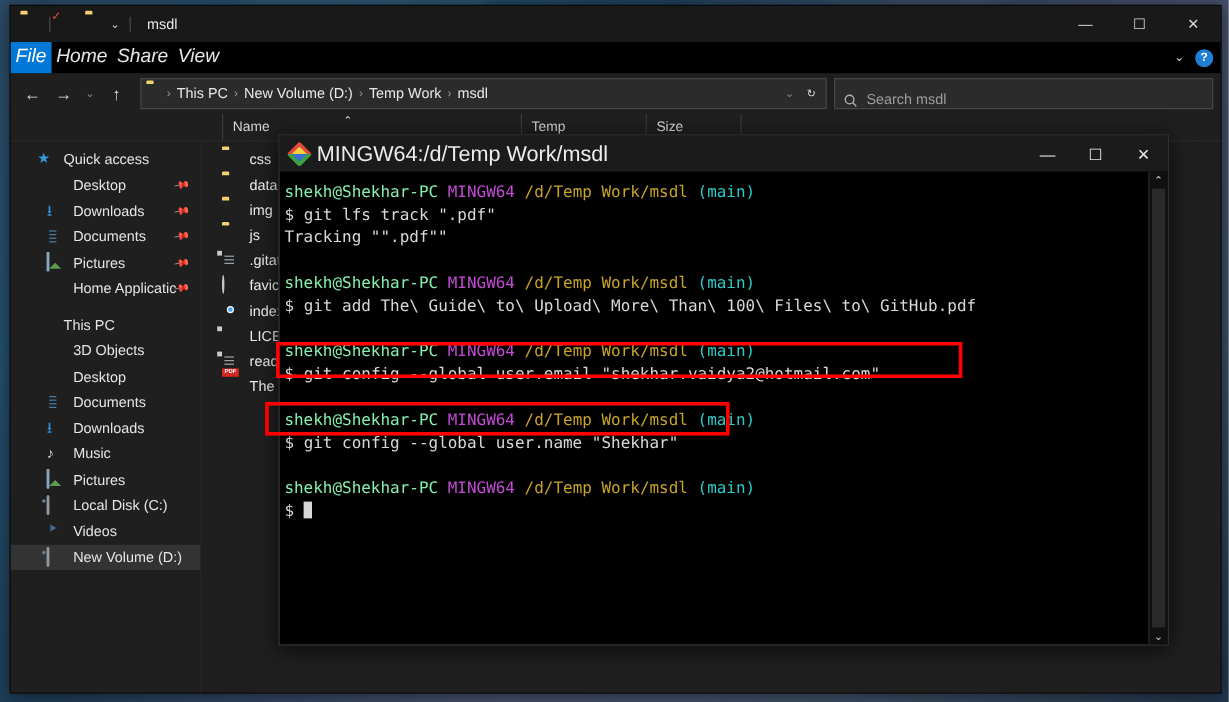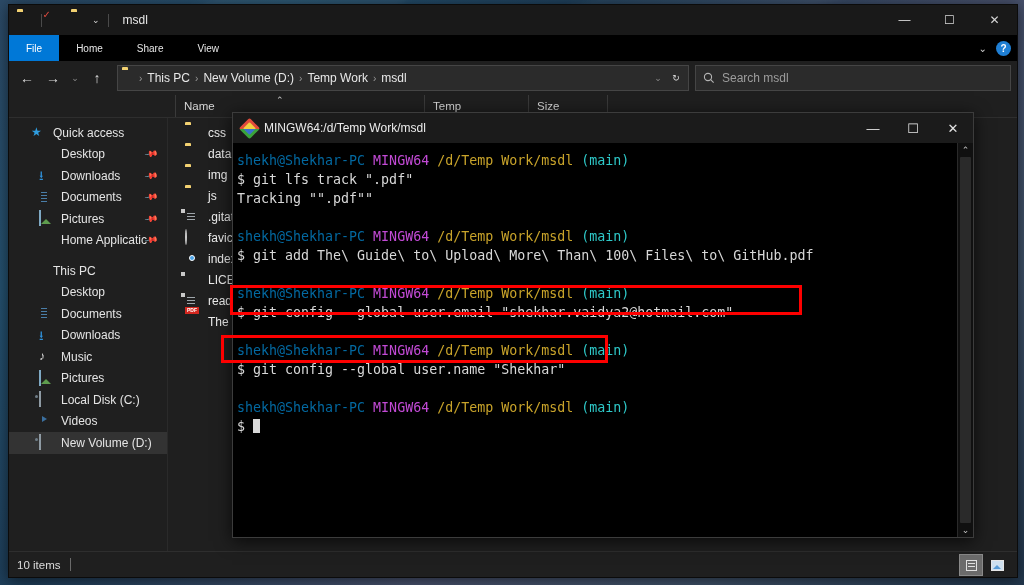--- a/index.html
+++ b/index.html
@@ -70,22 +70,22 @@
     width: 45px; height: 30px; display: flex;
     align-items: center; justify-content: center;
     color: #d8d8d8; font-size: 12px;
   }
 
   .ribbon-tabs {
     height: 26px; background: #000; display: flex;
     align-items: stretch; flex: 0 0 auto; position: relative;
   }
   .rtab {
-    padding: 0 17px; display: flex; align-items: center;
-    color: #e6e6e6; font-size: 10px;
+    padding: 0 4px; display: flex; align-items: center;
+    color: #e6e6e6; font-size: 16px; font-style: italic;
   }
   .rtab.active { background: #0078d7; color: #fff; }
   .ribbon-right {
     position: absolute; right: 6px; top: 0; height: 26px;
     display: flex; align-items: center; gap: 9px;
   }
   .chev-down { color: #d0d0d0; font-size: 10px; }
   .help-circle {
     width: 15px; height: 15px; border-radius: 50%;
     background: #1f7fd4; color: #fff; font-size: 10px;
@@ -111,21 +111,21 @@
     min-width: 0;
   }
   .crumb {
     color: #e8e8e8; font-size: 12px; padding: 0 4px;
     white-space: nowrap;
   }
   .crumb-sep { color: #9a9a9a; font-size: 10px; padding: 0 1px; }
   .addr-right { margin-left: auto; display: flex; align-items: center; gap: 2px; }
   .searchbox {
     width: 300px; height: 24px; background: #2b2b2b;
-    border: 1px solid #454545; display: flex; align-items: center;
+    border: 1px solid #454545; display: flex; align-items: flex-end;
     padding: 0 7px; gap: 7px; margin-left: 4px;
   }
   .search-ph { color: #9d9d9d; font-size: 12px; }
 
   .colhead {
     height: 22px; background: #1f1f1f; display: flex;
     align-items: center; flex: 0 0 auto;
     border-bottom: 1px solid #2e2e2e; position: relative;
   }
   .ch-spacer { width: 166px; flex: 0 0 auto; }
@@ -329,35 +329,35 @@
     width: 15px; height: 15px; transform: rotate(45deg);
     background:
       linear-gradient(to bottom right, #e24a3a 0 50%, #3aa33a 50% 100%);
     position: relative; border-radius: 2px;
   }
   .mingw-icon::after {
     content: ""; position: absolute; left: 3px; top: 3px;
     width: 9px; height: 9px; border-radius: 1px;
     background: linear-gradient(to bottom right, #f0d040 0 50%, #3a6fd0 50% 100%);
   }
-  .term-title-text { color: #ececec; font-size: 12px; }
+  .term-title-text { color: #ececec; font-size: 18px; }
   .term-ctrls { position: absolute; right: 0; top: 0; display: flex; }
   .term-btn {
     width: 40px; height: 30px; display: flex;
     align-items: center; justify-content: center;
     color: #e4e4e4; font-size: 13px;
   }
   .term-body { flex: 1 1 auto; display: flex; min-height: 0; position: relative; }
   .term-screen {
     flex: 1 1 auto; padding: 8px 0 0 4px;
     font-family: "DejaVu Sans Mono", "Liberation Mono", monospace;
     font-size: 13.3px; line-height: 19px;
     white-space: pre; overflow: hidden; position: relative;
   }
-  .c-green  { color: #0369a1; }
+  .c-green  { color: #86efac; }
   .c-purple { color: #c24ad5; }
   .c-yellow { color: #c8a32a; }
   .c-cyan   { color: #2ec9c9; }
   .c-white  { color: #d8d8d8; }
   .cursor {
     display: inline-block; width: 7px; height: 14px;
     background: #d8d8d8; vertical-align: -2px;
   }
   .term-scroll {
     width: 15px; flex: 0 0 auto; background: #101010;
@@ -442,21 +442,21 @@
         <svg width="12" height="12" viewBox="0 0 12 12">
           <circle cx="5" cy="5" r="3.6" fill="none" stroke="#b4b4b4" stroke-width="1.1"></circle>
           <line x1="7.7" y1="7.7" x2="10.6" y2="10.6" stroke="#b4b4b4" stroke-width="1.1"></line>
         </svg>
         <span class="search-ph">Search msdl</span>
       </div>
     </div>
 
     <div class="colhead">
       <div class="ch-spacer"></div>
-      <div class="ch" style="width:240px;">
+      <div class="ch" style="width:240px;margin-left:10px;">
         <span>Name</span>
         <span class="sort-caret">⌃</span>
       </div>
       <div class="ch" style="width:95px;">Temp</div>
       <div class="ch" style="width:70px;">Size</div>
       <div class="ch" style="width:40px;"></div>
     </div>
 
     <div class="body-area">
 
@@ -492,20 +492,24 @@
           <span class="sb-pin">📌</span>
         </div>
 
         <div class="sb-gap"></div>
 
         <div class="sb-item">
           <span class="ic"><span class="ic-pc"></span></span>
           <span>This PC</span>
         </div>
         <div class="sb-item indent">
+          <span class="ic"><span class="ic-3d"></span></span>
+          <span>3D Objects</span>
+        </div>
+        <div class="sb-item indent">
           <span class="ic"><span class="ic-mon"></span></span>
           <span>Desktop</span>
         </div>
         <div class="sb-item indent">
           <span class="ic"><span class="ic-doc"></span></span>
           <span>Documents</span>
         </div>
         <div class="sb-item indent">
           <span class="ic ic-dl">⭳</span>
           <span>Downloads</span>
@@ -572,32 +576,20 @@
           <span class="ic"><span class="ic-file lines"></span></span>
           <span>readme.m</span>
         </div>
         <div class="fl-item">
           <span class="ic"><span class="ic-pdf"></span></span>
           <span>The Guid</span>
         </div>
       </div>
     </div>
 
-    <div class="statusbar">
-      <span class="status-text">10 items</span>
-      <span class="status-sep"></span>
-      <div class="view-btns">
-        <div class="vbtn active">
-            <span class="vb-details"></span>
-          </div>
-        <div class="vbtn">
-            <span class="vb-large"></span>
-          </div>
-      </div>
-    </div>
   </div>
 
   <div id="term">
     <div class="term-title">
       <span class="mingw-icon"></span>
       <span class="term-title-text">MINGW64:/d/Temp Work/msdl</span>
       <div class="term-ctrls">
         <div class="term-btn">—</div>
         <div class="term-btn">☐</div>
         <div class="term-btn">✕</div>

